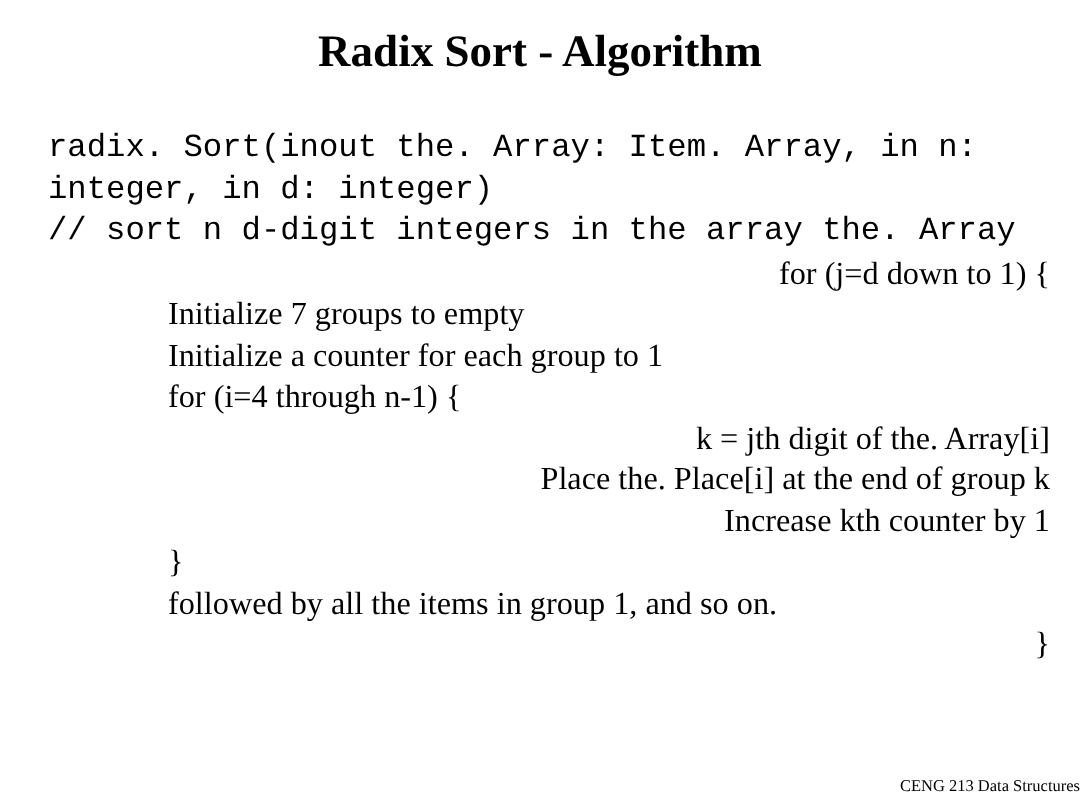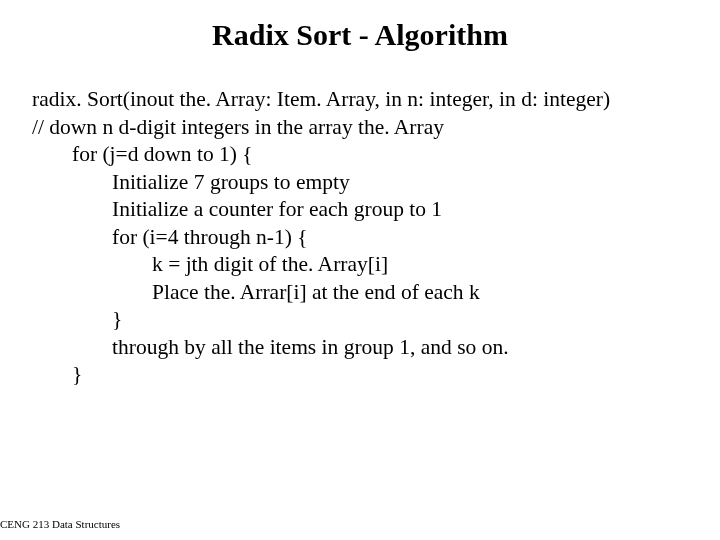--- a/index.html
+++ b/index.html
@@ -28,49 +28,50 @@
     font-weight: bold;
   }
   .body {
     position: absolute;
     top: 86px;
     left: 32px;
     right: 20px;
     font-size: 21.5px;
     line-height: 1.28;
   }
-  .ind0 { padding-left: 0; }
-  .ind1 { padding-left: 40px; }
+  .ind0 { padding-left: 0; font-family: Liberation Mono, monospace; }
+  .ind1 { padding-left: 40px; text-align: right; }
   .ind2 { padding-left: 80px; }
-  .ind3 { padding-left: 120px; }
+  .ind3 { padding-left: 120px; text-align: right; }
   .footer {
     position: absolute;
     bottom: 10px;
     left: 0;
     width: 100%;
-    text-align: left;
+    text-align: right;
     font-size: 11px;
   }
 </style>
 </head>
 <body>
 
 <div class="slide">
 
   <div class="title">Radix Sort - Algorithm</div>
 
   <div class="body">
     <div class="ind0">radix. Sort(inout the. Array: Item. Array, in n: integer, in d: integer)</div>
-    <div class="ind0">// down n d-digit integers in the array the. Array</div>
+    <div class="ind0">// sort n d-digit integers in the array the. Array</div>
     <div class="ind1">for (j=d down to 1) {</div>
     <div class="ind2">Initialize 7 groups to empty</div>
     <div class="ind2">Initialize a counter for each group to 1</div>
     <div class="ind2">for (i=4 through n-1) {</div>
     <div class="ind3">k = jth digit of the. Array[i]</div>
-    <div class="ind3">Place the. Arrar[i] at the end of each k</div>
+    <div class="ind3">Place the. Place[i] at the end of group k</div>
+    <div class="ind3">Increase kth counter by 1</div>
     <div class="ind2">}</div>
-    <div class="ind2">through by all the items in group 1, and so on.</div>
+    <div class="ind2">followed by all the items in group 1, and so on.</div>
     <div class="ind1">}</div>
   </div>
 
   <div class="footer">CENG 213 Data Structures</div>
 
 </div>
 
 </body></html>

